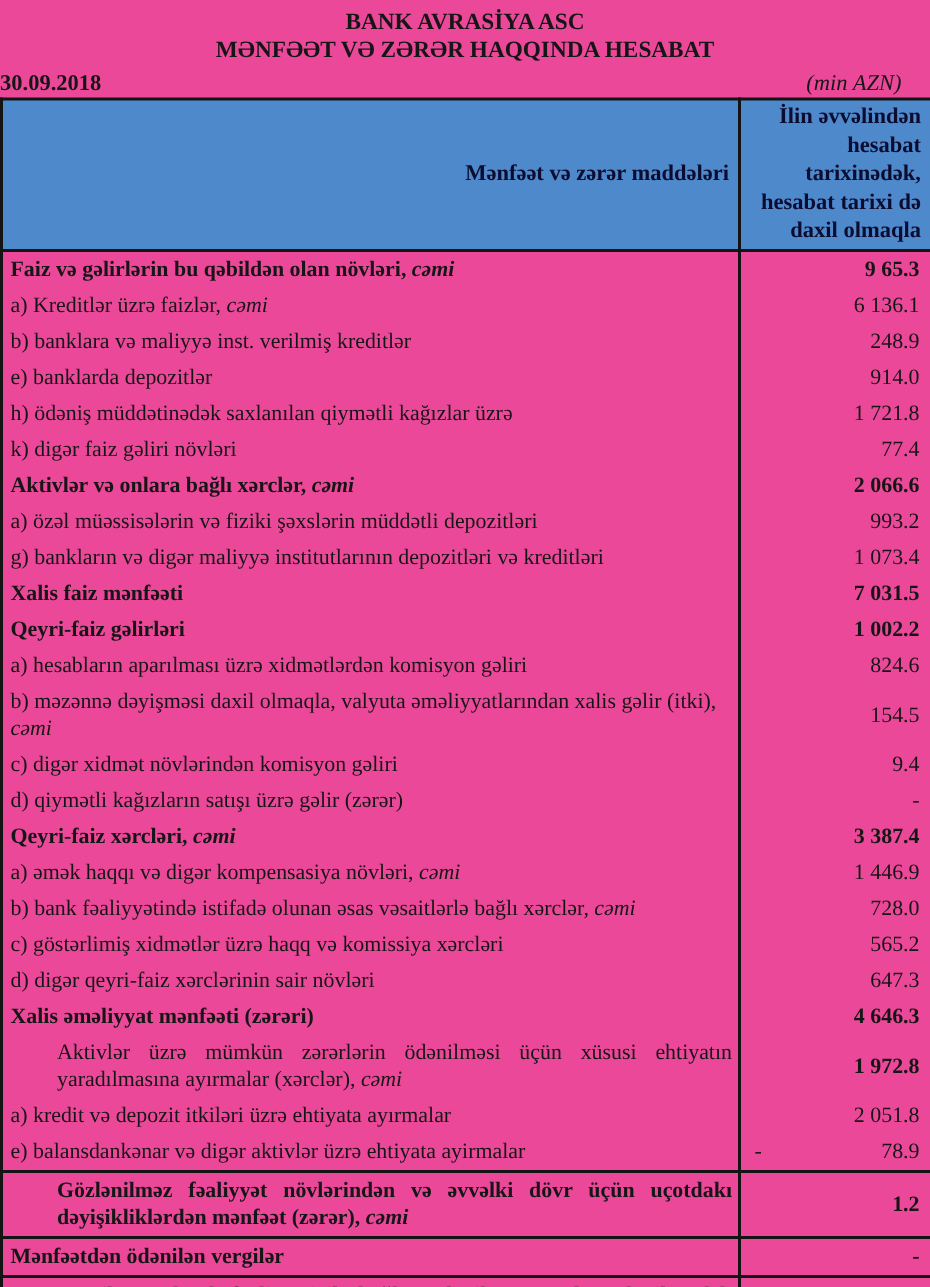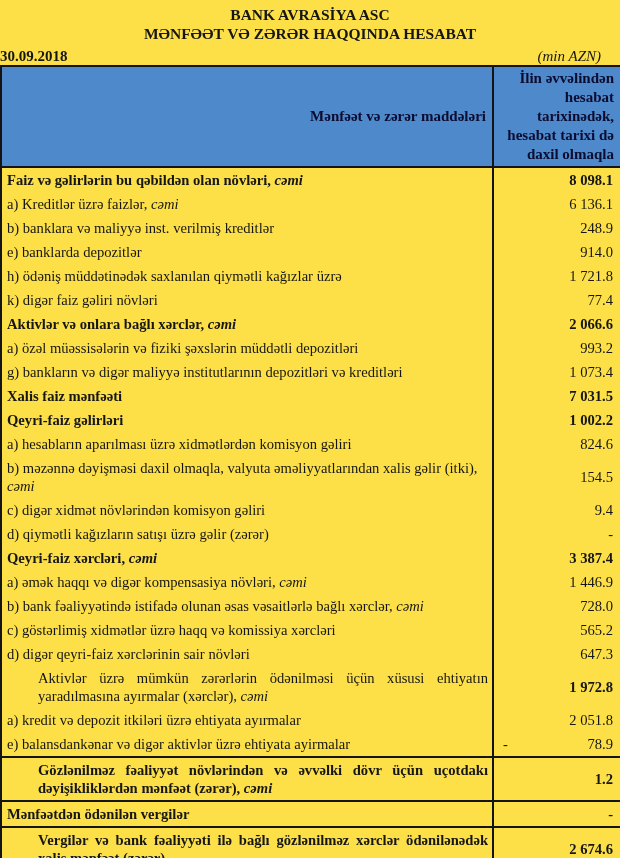--- a/index.html
+++ b/index.html
@@ -1,19 +1,19 @@
 <!DOCTYPE html>
 <html lang="az"><head>
 <meta charset="utf-8">
 <style>
   * { margin:0; padding:0; box-sizing:border-box; }
   html,body { background:#9c9c9c; }
   .page {
     width:620px; height:858px; margin:0 auto;
-    background:#fde047; overflow:hidden;
+    background:#ec4899; overflow:hidden;
     font-family:"Liberation Serif", serif;
     color:#161616;
   }
   
   .doc-header { padding-top:5px; }
   .bank-name, .report-title {
     text-align:center; font-weight:bold;
     font-size:15.5px; line-height:19px;
   }
   .date-line { display:flex; margin-top:4px; font-size:15px; line-height:18px; }
@@ -65,21 +65,21 @@
       </colgroup>
     <thead>
       <tr>
         <th>Mənfəət və zərər maddələri</th>
         <th>İlin əvvəlindən hesabat tarixinədək, hesabat tarixi də daxil olmaqla</th>
       </tr>
     </thead>
     <tbody id="pnl-body">
         <tr>
           <td class="bold"><span>Faiz və gəlirlərin bu qəbildən olan növləri,</span><i> cəmi</i></td>
-          <td class="val bold">8 098.1</td>
+          <td class="val bold">9 65.3</td>
         </tr>
         <tr>
           <td><span>a) Kreditlər üzrə faizlər,</span><i> cəmi</i></td>
           <td class="val">6 136.1</td>
         </tr>
         <tr>
           <td><span>b) banklara  və maliyyə inst. verilmiş kreditlər</span></td>
           <td class="val">248.9</td>
         </tr>
         <tr>
@@ -144,20 +144,24 @@
         </tr>
         <tr>
           <td><span>c) göstərlimiş xidmətlər üzrə haqq və komissiya xərcləri</span></td>
           <td class="val">565.2</td>
         </tr>
         <tr>
           <td><span>d) digər qeyri-faiz xərclərinin sair növləri</span></td>
           <td class="val">647.3</td>
         </tr>
         <tr>
+          <td class="bold"><span>Xalis əməliyyat mənfəəti (zərəri)</span></td>
+          <td class="val bold">4 646.3</td>
+        </tr>
+        <tr>
           <td class="justify"><span>Aktivlər üzrə mümkün zərərlərin ödənilməsi üçün xüsusi ehtiyatın yaradılmasına ayırmalar (xərclər),</span><i> cəmi</i></td>
           <td class="val bold">1 972.8</td>
         </tr>
         <tr>
           <td><span>a) kredit və depozit itkiləri üzrə ehtiyata ayırmalar</span></td>
           <td class="val">2 051.8</td>
         </tr>
         <tr>
           <td><span>e) balansdankənar və digər aktivlər üzrə ehtiyata ayirmalar</span></td>
           <td class="val"><span class="minus">-</span>78.9</td>

